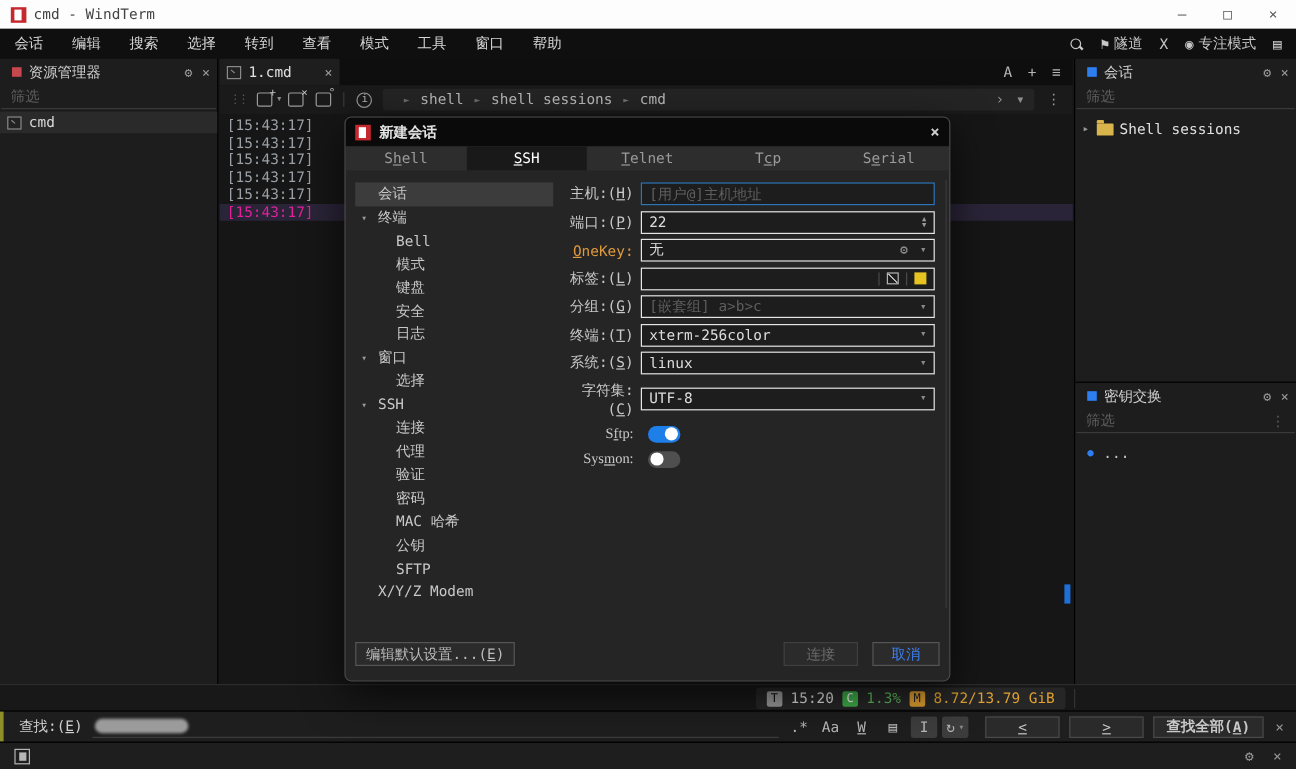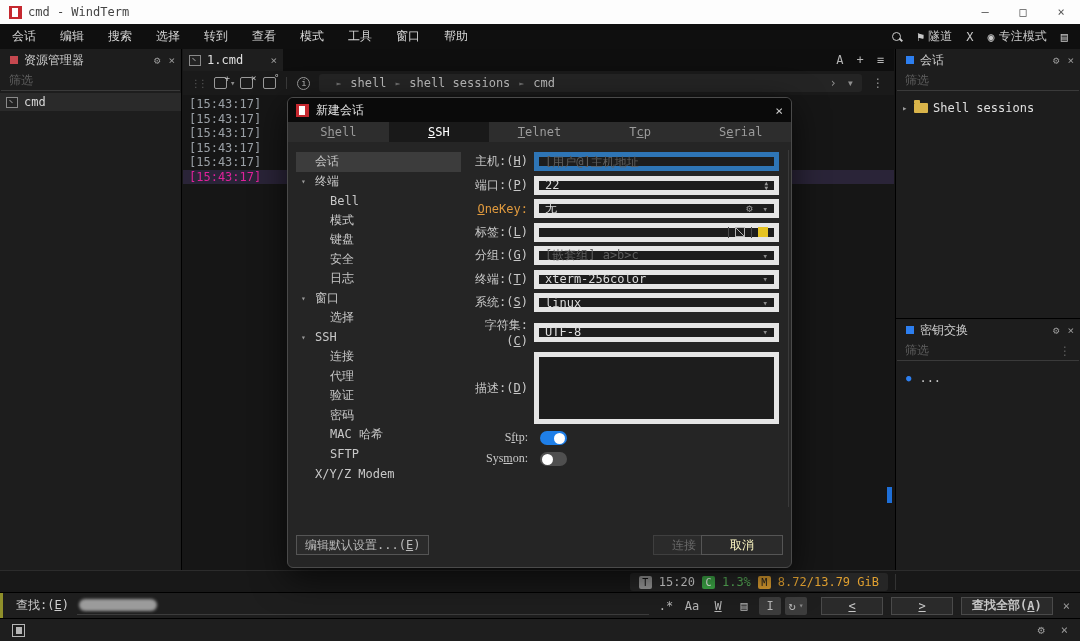--- a/index.html
+++ b/index.html
@@ -117,41 +117,41 @@
   
   .bottombar { position:absolute; left:0; top:618px; width:1080px; height:23px; background:#1e1e1e; border-top:1px solid #000;
     display:flex; align-items:center; padding:0 12px; }
   .blogo { width:13px; height:13px; border:1px solid #b5b5b5; position:relative; }
   .blogo::after { content:""; position:absolute; left:3px; top:2px; width:6px; height:7px; background:#b5b5b5; }
   .bbar-right { margin-left:auto; display:flex; gap:16px; color:#9a9a9a; }
 
   
   .dialog { position:absolute; left:287px; top:97px; width:505px; height:471px; background:#252525;
     border:1px solid #4a4a4a; border-radius:6px; box-shadow:0 10px 34px rgba(0,0,0,.65); z-index:10; overflow:hidden; }
-  .dtitle { height:24px; background:#0a0a0a; display:flex; align-items:center; padding:0 8px; color:#e4e4e4; }
+  .dtitle { height:24px; background:#0a0a0a; display:flex; align-items:center; padding:0 8px; color:#e4e4e4;font-weight:bold; }
   .dlogo { width:13px; height:13px; background:#c5282f; position:relative; margin-right:7px; }
   .dlogo::after { content:""; position:absolute; left:3px; top:2px; width:6px; height:9px; background:#fff; }
   .dtitle .dx { margin-left:auto; color:#cfcfcf; font-size:13px; }
   .dtabs { height:20px; background:#2d2d2d; display:flex; }
   .dtab { flex:1; display:flex; align-items:center; justify-content:center; color:#9b9b9b; }
   .dtab.active { background:#191919; color:#fff; }
   .dtab u, .dfield u, .flabel u, .dfoot-btn u { text-decoration:underline; }
   .dbody { position:relative; height:425px; }
 
   .dtree { position:absolute; left:8px; top:10px; width:165px; color:#c8c8c8; }
   .trow2 { height:19.5px; display:flex; align-items:center; padding-left:5px; }
   .trow2.sel { background:#3c3c3c; }
   .trow2 .arr { width:14px; font-size:8px; color:#9a9a9a; }
   .trow2 .lv0 { margin-left:14px; } .trow2 .lv0a { margin-left:0; } .trow2 .lv1 { margin-left:29px; }
 
   .dform { position:absolute; left:176px; top:10px; right:12px; }
   .frow { display:flex; align-items:center; margin-bottom:4.5px; }
   .flabel { width:64px; text-align:right; margin-right:6px; color:#c8c8c8; flex:0 0 auto; }
   .flabel.orange { color:#e09a3e; }
-  .dfield { flex:1; height:19px; background:#1d1d1d; border:5px solid #e5e5e5; display:flex; align-items:center;
+  .dfield { flex:1; height:19px; background:#1d1d1d; border:1px solid #e5e5e5; display:flex; align-items:center;
     padding:0 6px; color:#ddd; position:relative; }
   .dfield.focus { border-color:#2e75b6; }
   .dfield .ph { color:#5e5e5e; }
   .dfield input { background:transparent; border:none; outline:none; color:#ddd; font:inherit; width:100%; }
   .dfield input::placeholder { color:#5e5e5e; }
   .dfield .dd { margin-left:auto; color:#8a8a8a; font-size:9px; }
   .dfield .gear { margin-left:auto; color:#9a9a9a; font-size:11px; margin-right:10px; }
   .dfield .gear + .dd { margin-left:0; }
   .spinner { margin-left:auto; display:flex; flex-direction:column; line-height:5px; font-size:6px; color:#9a9a9a; }
   .tagicons { margin-left:auto; display:flex; align-items:center; gap:6px; }
@@ -163,21 +163,21 @@
   .toggle { width:27px; height:14px; border-radius:7px; position:relative; margin-left:6px; }
   .toggle.on { background:#1f7fe8; } .toggle.off { background:#4f4f4f; }
   .toggle .knob { position:absolute; top:1.5px; width:11px; height:11px; border-radius:50%; background:#fff; }
   .toggle.on .knob { right:2px; } .toggle.off .knob { left:2px; }
   .formdiv { position:absolute; right:2px; top:8px; bottom:60px; width:1px; background:#3a3a3a; }
 
   .dfoot-btn { position:absolute; height:20px; border:1px solid #555; background:#2b2b2b; color:#bbb;
     display:flex; align-items:center; justify-content:center; font-size:12px; }
   .editdef { left:8px; bottom:12px; padding:0 8px; }
   .connect { right:76px; bottom:12px; width:62px; color:#6a6a6a; border-color:#3f3f3f; }
-  .cancel { right:8px; bottom:12px; width:82px; color:#fef9c3; }
+  .cancel { right:8px; bottom:12px; width:56px; color:#3b82f6; }
 </style>
 </head>
 <body>
 
 <div id="app">
 
   <div class="titlebar">
     <span class="applogo"></span>
     <span class="ttl">cmd - WindTerm</span>
     <div class="wincontrols">
@@ -416,20 +416,23 @@
         <div class="trow2">
             <span class="lv1">验证</span>
           </div>
         <div class="trow2">
             <span class="lv1">密码</span>
           </div>
         <div class="trow2">
             <span class="lv1">MAC 哈希</span>
           </div>
         <div class="trow2">
+            <span class="lv1">公钥</span>
+          </div>
+        <div class="trow2">
             <span class="lv1">SFTP</span>
           </div>
         <div class="trow2">
             <span class="lv0a" style="margin-left:14px">X/Y/Z Modem</span>
           </div>
       </div>
 
       <div class="dform">
         <div class="frow">
           <span class="flabel">主机:(<u>H</u>)</span>
@@ -486,24 +489,20 @@
             <span>linux</span>
             <span class="dd">▾</span>
           </div>
         </div>
         <div class="frow">
           <span class="flabel">字符集:(<u>C</u>)</span>
           <div class="dfield">
             <span>UTF-8</span>
             <span class="dd">▾</span>
           </div>
-        </div>
-        <div class="frow">
-          <span class="flabel">描述:(<u>D</u>)</span>
-          <div class="dfield textarea"></div>
         </div>
         <div class="togglerow">
           <span class="flabel">S<u>f</u>tp:</span>
           <span class="toggle on">
               <span class="knob"></span>
             </span>
         </div>
         <div class="togglerow">
           <span class="flabel">Sys<u>m</u>on:</span>
           <span class="toggle off">

